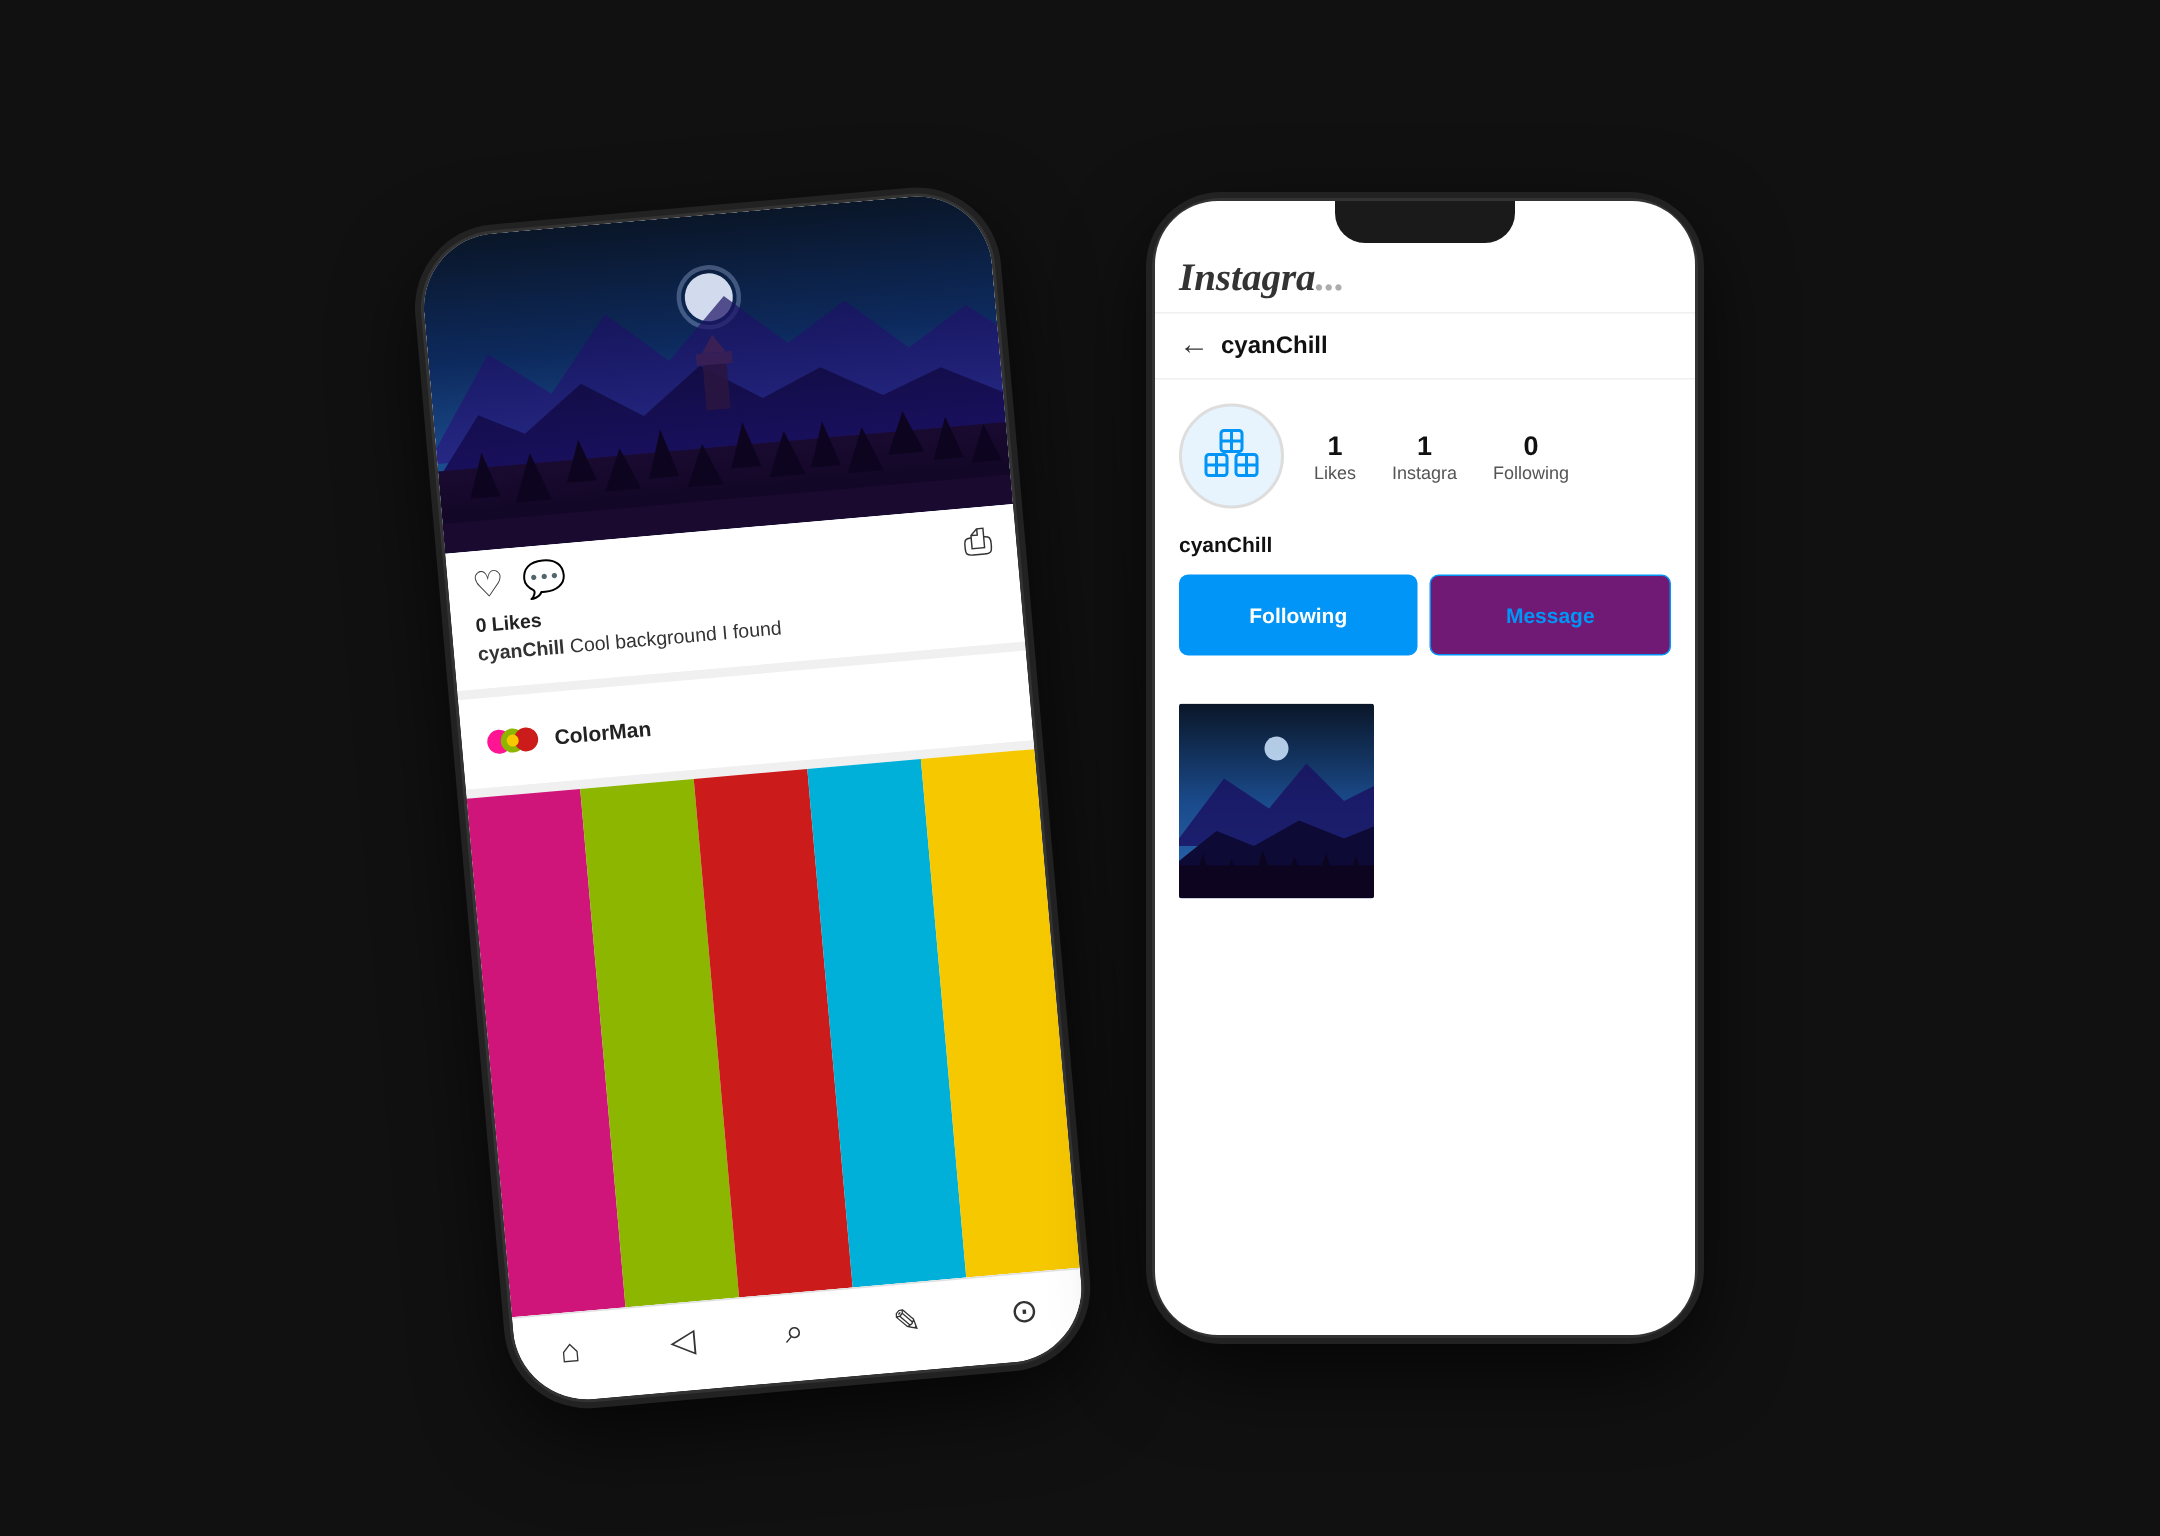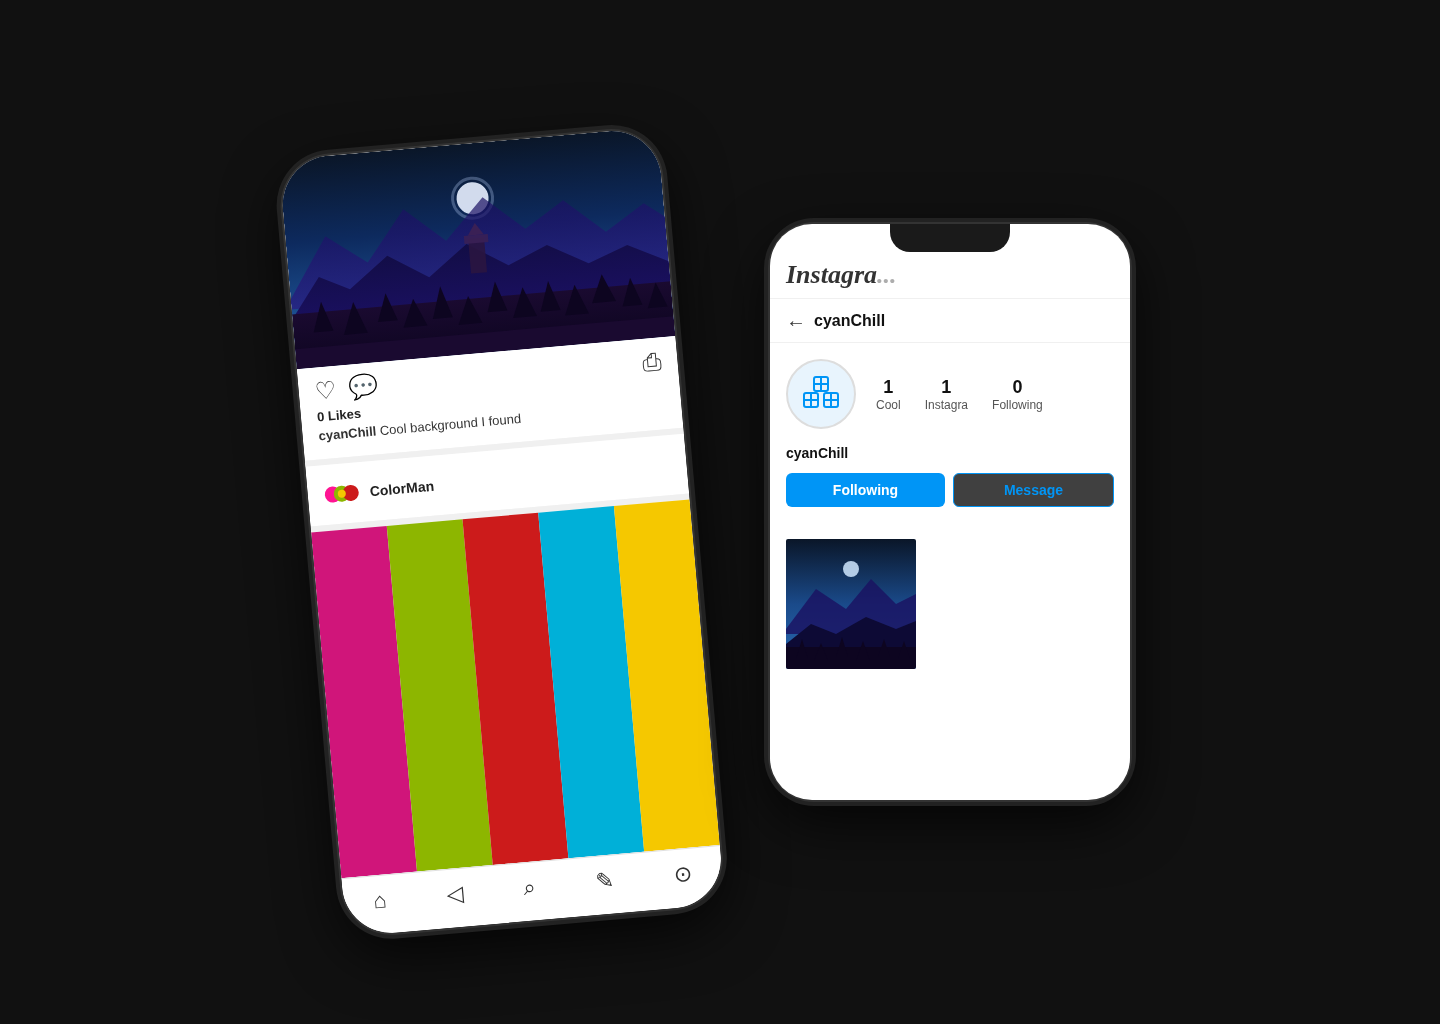--- a/index.html
+++ b/index.html
@@ -40,21 +40,21 @@
       background: #f5f5f5;
       border-radius: 48px;
       overflow: hidden;
       display: flex;
       flex-direction: column;
     }
 
     
     .phone-right {
       width: 360px;
-      height: 576px;
+      height: 756px;
       border-radius: 44px;
     }
 
     .phone-right .screen {
       position: absolute;
       top: 0; left: 0; right: 0; bottom: 0;
       background: #fff;
       border-radius: 42px;
       overflow: hidden;
       display: flex;
@@ -290,22 +290,22 @@
       color: #fff;
       border: none;
       border-radius: 6px;
       font-size: 14px;
       font-weight: 600;
       cursor: pointer;
     }
 
     .btn-message {
       flex: 1;
-      padding: 8px 0;
-      background: #404040;
+      padding: 18px 0;
+      background: #701a75;
       color: #0095f6;
       border: 1.5px solid #0095f6;
       border-radius: 6px;
       font-size: 14px;
       font-weight: 600;
       cursor: pointer;
     }
 
     .profile-grid {
       display: grid;
@@ -469,21 +469,21 @@
             <rect x="28" y="24" width="14" height="14" rx="2" fill="#e8f4fd" stroke="#0095f6"></rect>
             <line x1="28" y1="31" x2="42" y2="31" stroke="#0095f6"></line>
             <line x1="35" y1="24" x2="35" y2="38" stroke="#0095f6"></line>
           </g>
         </svg>
       </div>
 
       <div class="profile-stats">
         <div class="stat-item">
           <span class="stat-number">1</span>
-          <span class="stat-label">Cool</span>
+          <span class="stat-label">Likes</span>
         </div>
         <div class="stat-item">
           <span class="stat-number">1</span>
           <span class="stat-label">Instagra</span>
         </div>
         <div class="stat-item">
           <span class="stat-number">0</span>
           <span class="stat-label">Following</span>
         </div>
       </div>

